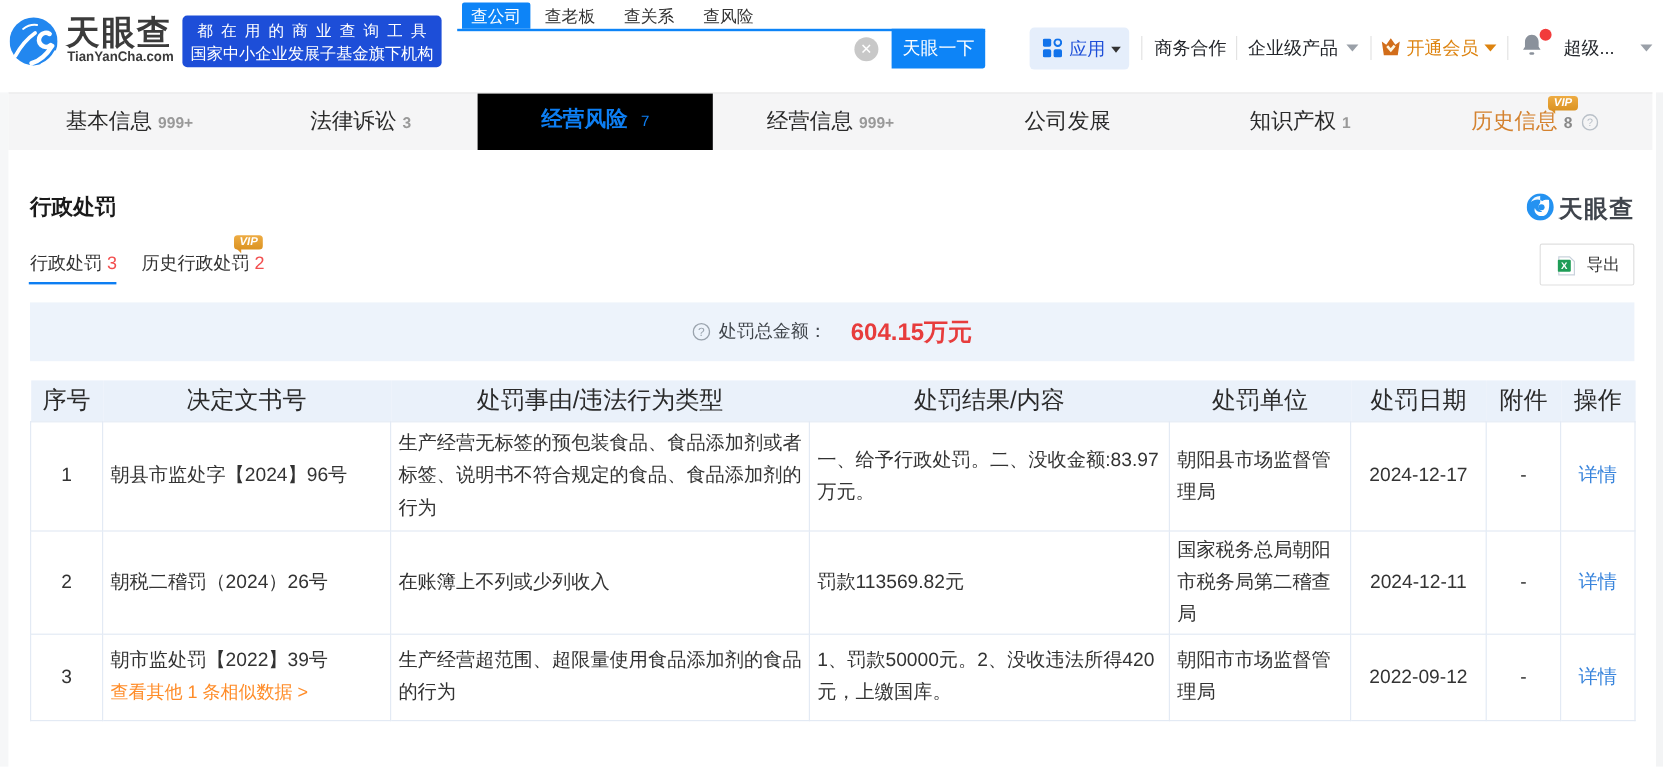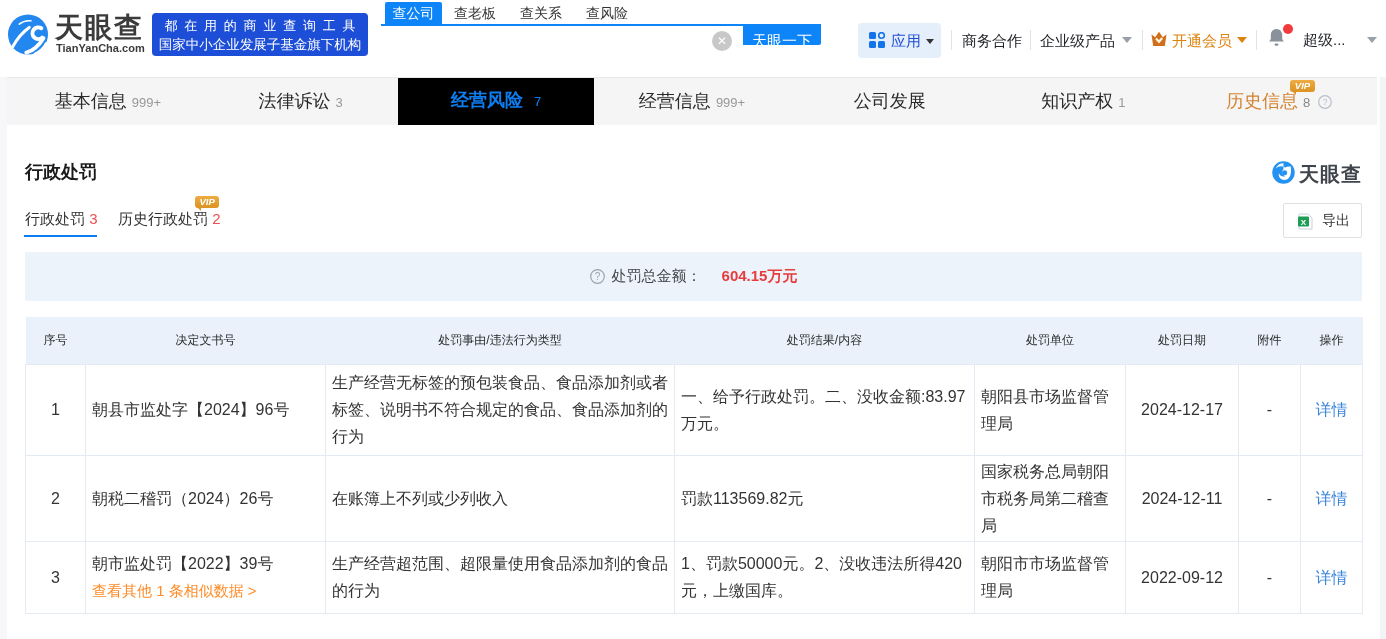--- a/index.html
+++ b/index.html
@@ -15,21 +15,21 @@
 #redbox .l1 { font-size:13px; margin-top:3.5px; letter-spacing:6.8px; text-indent:6.8px; white-space:nowrap; }
 #redbox .l2 { font-size:13.5px; margin-top:1.5px; white-space:nowrap; }
 
 
 #stabs { position:absolute; left:381px; top:2px; height:22px; }
 #stabs .st { display:inline-block; font-size:14px; color:#333; margin:0 12px; line-height:22px; vertical-align:top;}
 #stabs .st.on { background:#0d84f7; color:#fff; border-radius:2px 2px 0 0; margin:0; margin-left:4px; padding:0 7.5px;}
 #sline { position:absolute; left:381px; top:24px; width:440px; height:2px; background:#0d84f7; }
 #sinput { position:absolute; left:381px; top:26px; width:362px; height:30px; border:2px solid #0d84f7; border-top:none; border-right:none; background:#fff; font-size:14px; color:#333; line-height:26px; padding-left:10px; }
 #sclear { position:absolute; left:712px; top:31px; width:20px; height:20px; background:#c8c8c8; border-radius:50%; color:#fff; text-align:center; line-height:20px; font-size:12px;}
-#sbtn { position:absolute; left:743px; top:24px; width:78px; height:21px; background:#0d84f7; color:#fff; font-size:15px; text-align:center; line-height:33px; border-radius:0 2px 2px 0;}
+#sbtn { position:absolute; left:743px; top:24px; width:78px; height:33px; background:#0d84f7; color:#fff; font-size:15px; text-align:center; line-height:33px; border-radius:0 2px 2px 0;}
 
 
 #appbox { position:absolute; left:858px; top:23px; width:83px; height:35px; background:#e5eefb; border-radius:4px; }
 #appbox .gi { position:absolute; left:11px; top:9px; width:16px; height:16px;}
 #appbox .tx { position:absolute; left:33px; top:9px; font-size:15px; color:#1d4ed8; }
 .caret { width:0; height:0; border-left:5px solid transparent; border-right:5px solid transparent; border-top:6px solid #333; display:inline-block; }
 #appbox .caret { position:absolute; left:68px; top:16px; border-top-width:5px; border-left-width:4.5px; border-right-width:4.5px;}
 .vsep { position:absolute; top:30px; width:1px; height:20px; background:#e3e3e3; }
 .menu-tx { position:absolute; top:31px; font-size:15px; color:#23262b; line-height:19px; white-space:nowrap;}
 #crown { position:absolute; left:1151px; top:31px; }
@@ -37,21 +37,21 @@
 #vip-caret { position:absolute; left:1237px; top:37px; border-left:5px solid transparent; border-right:5px solid transparent; border-top:6px solid #dd830f; width:0; height:0;}
 #bell { position:absolute; left:1268px; top:28px; }
 #belldot { position:absolute; left:1283px; top:24px; width:10px; height:10px; border-radius:50%; background:#f23c3c; }
 #super { position:absolute; left:1303px; top:31px; font-size:15px; color:#23262b; }
 #sup-caret { position:absolute; left:1367px; top:37px; border-left:5px solid transparent; border-right:5px solid transparent; border-top:6px solid #9aa0a8; width:0; height:0;}
 .gcaret { border-top-color:#9aa0a8 !important; }
 
 
 #nav { position:absolute; left:7px; top:77px; width:1370px; height:48px; background:#f5f5f6; border-top:1px solid #e9e9ea; display:flex; }
 #nav .t { flex:1 1 0; min-width:0; text-align:center; line-height:47px; font-size:18px; color:#2a2a2a; white-space:nowrap; position:relative;}
-#nav .t .n { font-size:13px; color:#999; }
+#nav .t .n { font-size:13px; color:#999;font-weight:bold; }
 #nav .t.on { background:#000000; color:#0d7ef2; font-weight:bold; font-size:18px;font-family:Liberation Mono, monospace; }
 #nav .t.on .n { color:#0d7ef2; font-size:13px; font-weight:normal;}
 #nav .t.his { color:#d4822f; }
 #nav .t.his .n { color:#888; }
 
 
 #lstrip { position:absolute; left:0; top:77px; width:7px; height:562px; background:#f6f7f8; }
 #rstrip { position:absolute; left:1380px; top:77px; width:6px; height:562px; background:#f3f4f5; }
 
 
@@ -67,25 +67,25 @@
 
 #exportbtn { position:absolute; left:1283px; top:203px; width:79px; height:35px; border:1px solid #e0e0e0; border-radius:2px; background:#fff; }
 #exportbtn .tx { position:absolute; left:38px; top:8px; font-size:14px; color:#333; }
 #exportbtn svg { position:absolute; left:14px; top:9px; }
 
 
 #banner { position:absolute; left:25px; top:252px; width:1337px; height:49px; background:#edf3fb; }
 #banner .inner { position:absolute; left:0; top:0; width:100%; height:100%; display:flex; align-items:center; justify-content:center; }
 #banner .qm { margin-right:7px; }
 #banner .lbl { font-size:15px; color:#41464c; }
-#banner .amt { font-size:15px; color:#e73c3c; font-weight:bold; margin-left:20px;}
+#banner .amt { font-size:20px; color:#e73c3c; font-weight:bold; margin-left:20px;}
 
 
 #tbl { position:absolute; left:25px; top:317px; width:1337px; border-collapse:collapse; table-layout:fixed; font-size:16px; color:#333; }
-#tbl th { background:#eaf1fa; font-weight:normal; font-size:12px; color:#2a2a2a; text-align:center; height:47px; border:none; }
+#tbl th { background:#eaf1fa; font-weight:normal; font-size:20px; color:#2a2a2a; text-align:center; height:34px; border:none; }
 #tbl td { border:1px solid #e3eaf4; vertical-align:middle; padding:0 6px; line-height:27px; }
 #tbl td.c { text-align:center; }
 #tbl tr.r1 { height:91px; }
 #tbl tr.r2 { height:86px; }
 #tbl tr.r3 { height:72px; }
 #tbl .lnk { color:#3a85dc; }
 #tbl .olnk { color:#ff8c28; font-size:15px; }
 </style>
 </head>
 <body>

